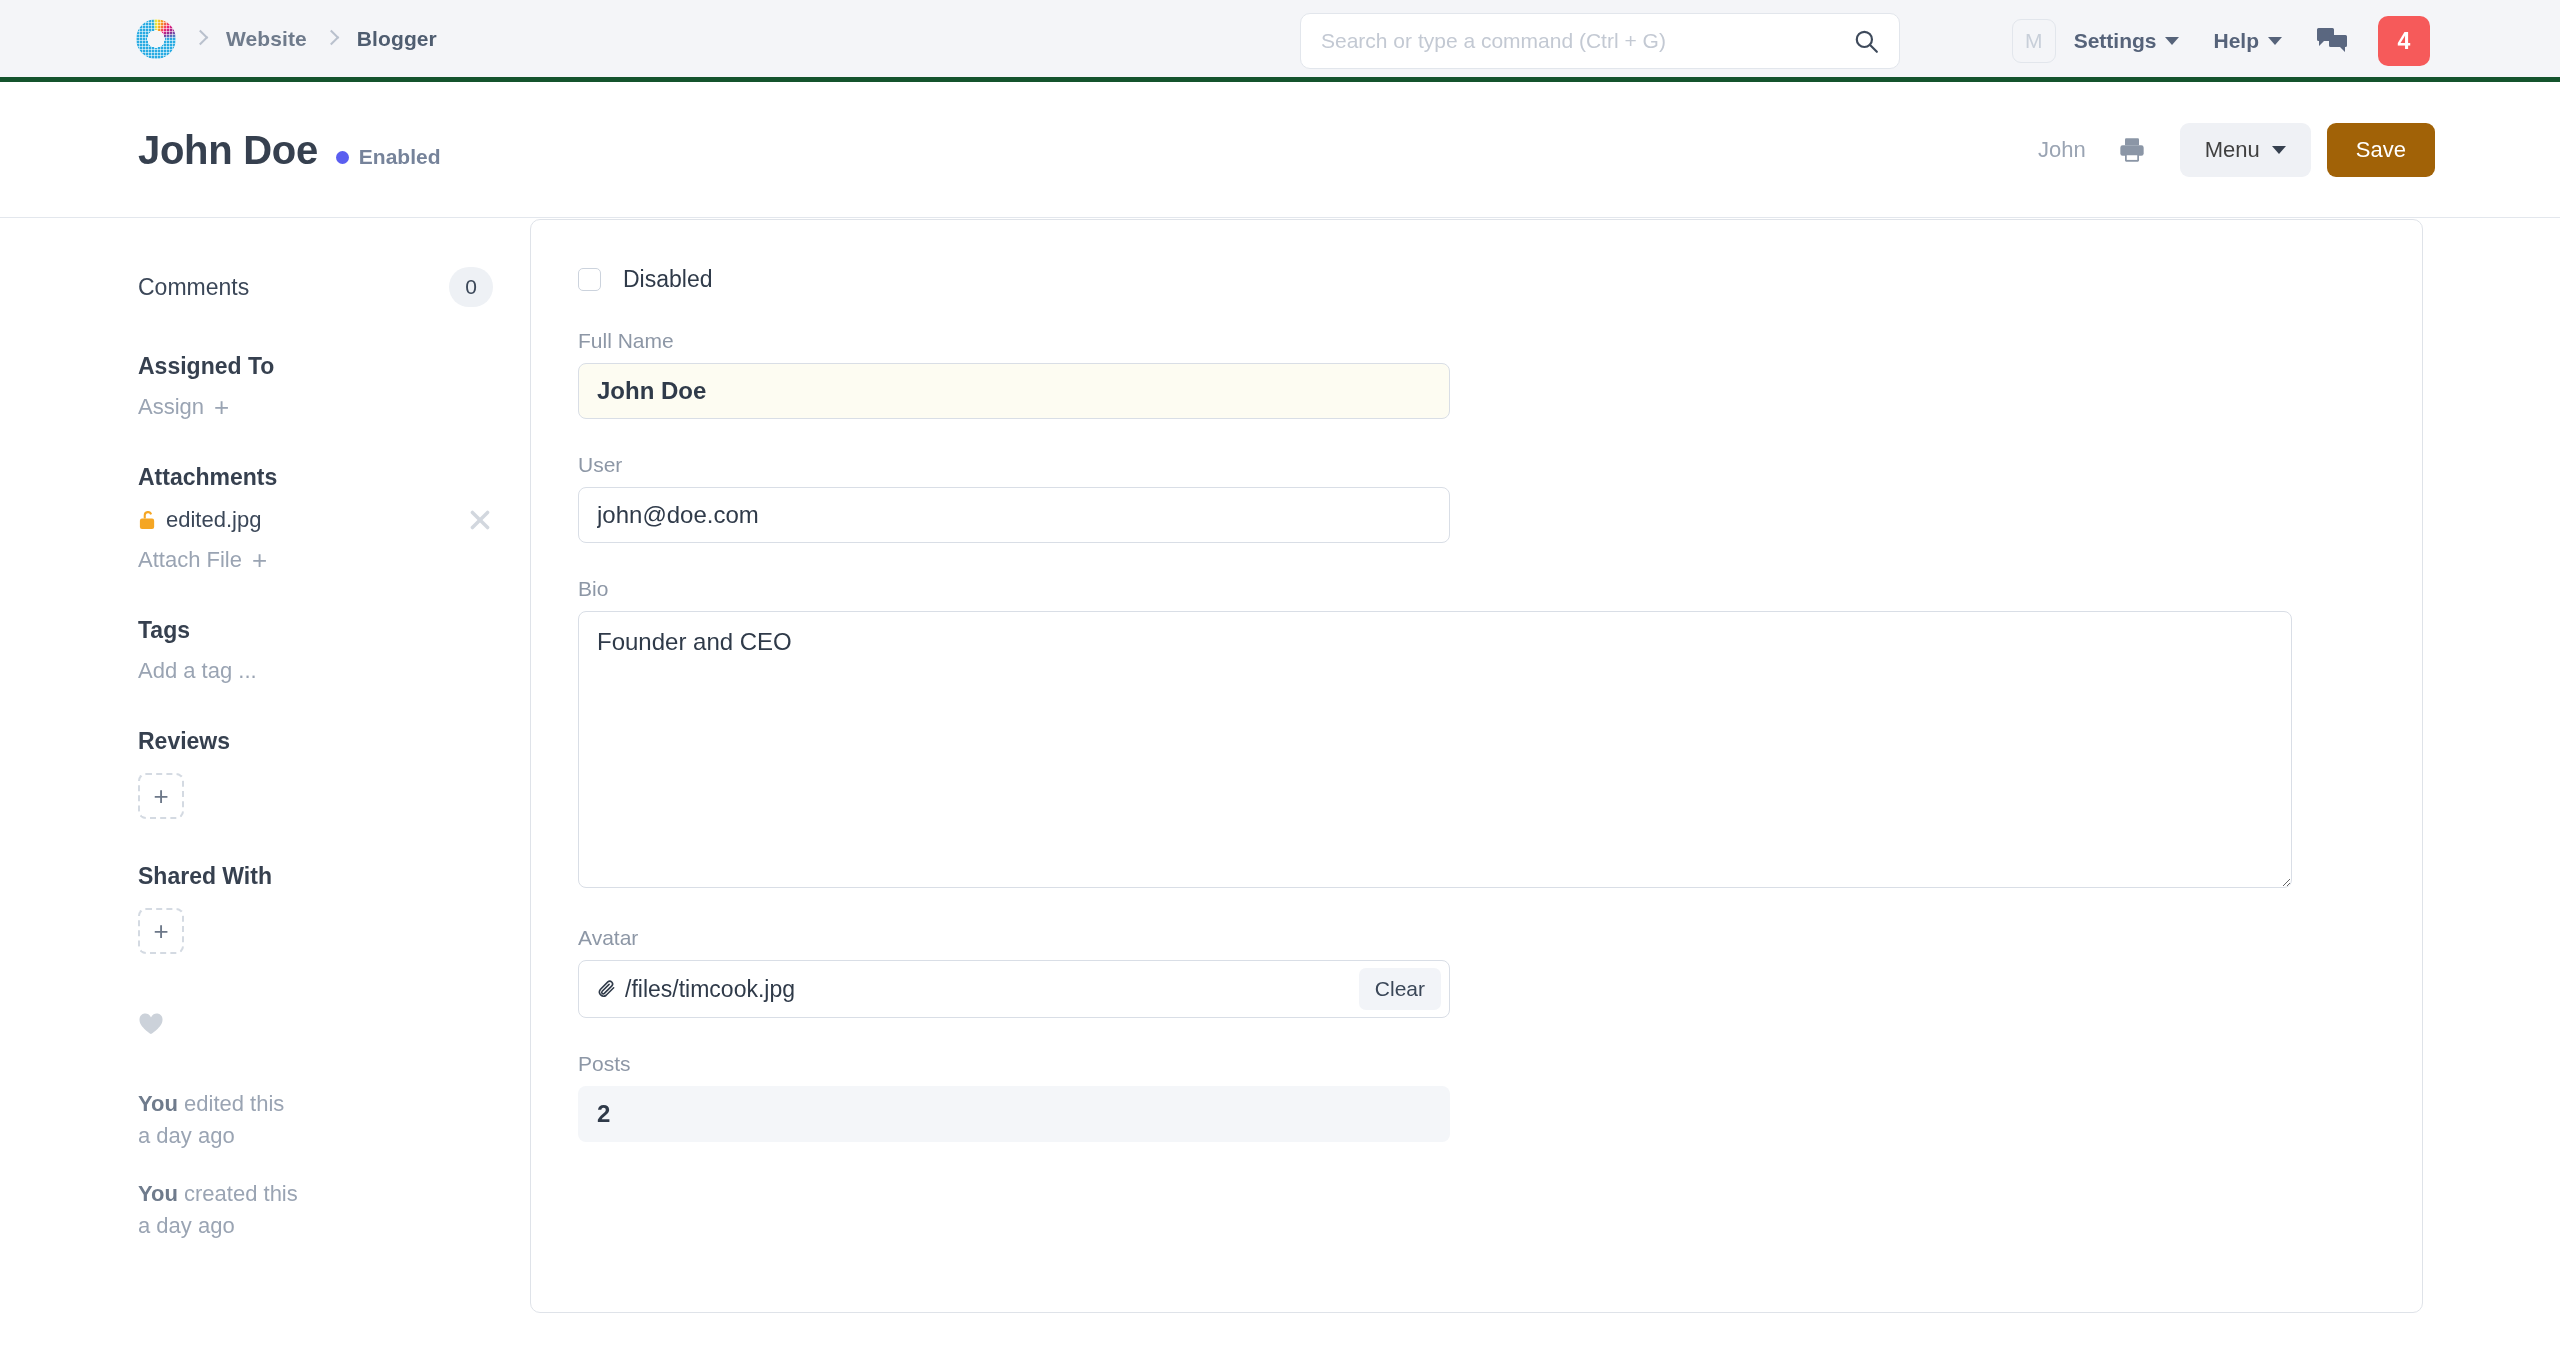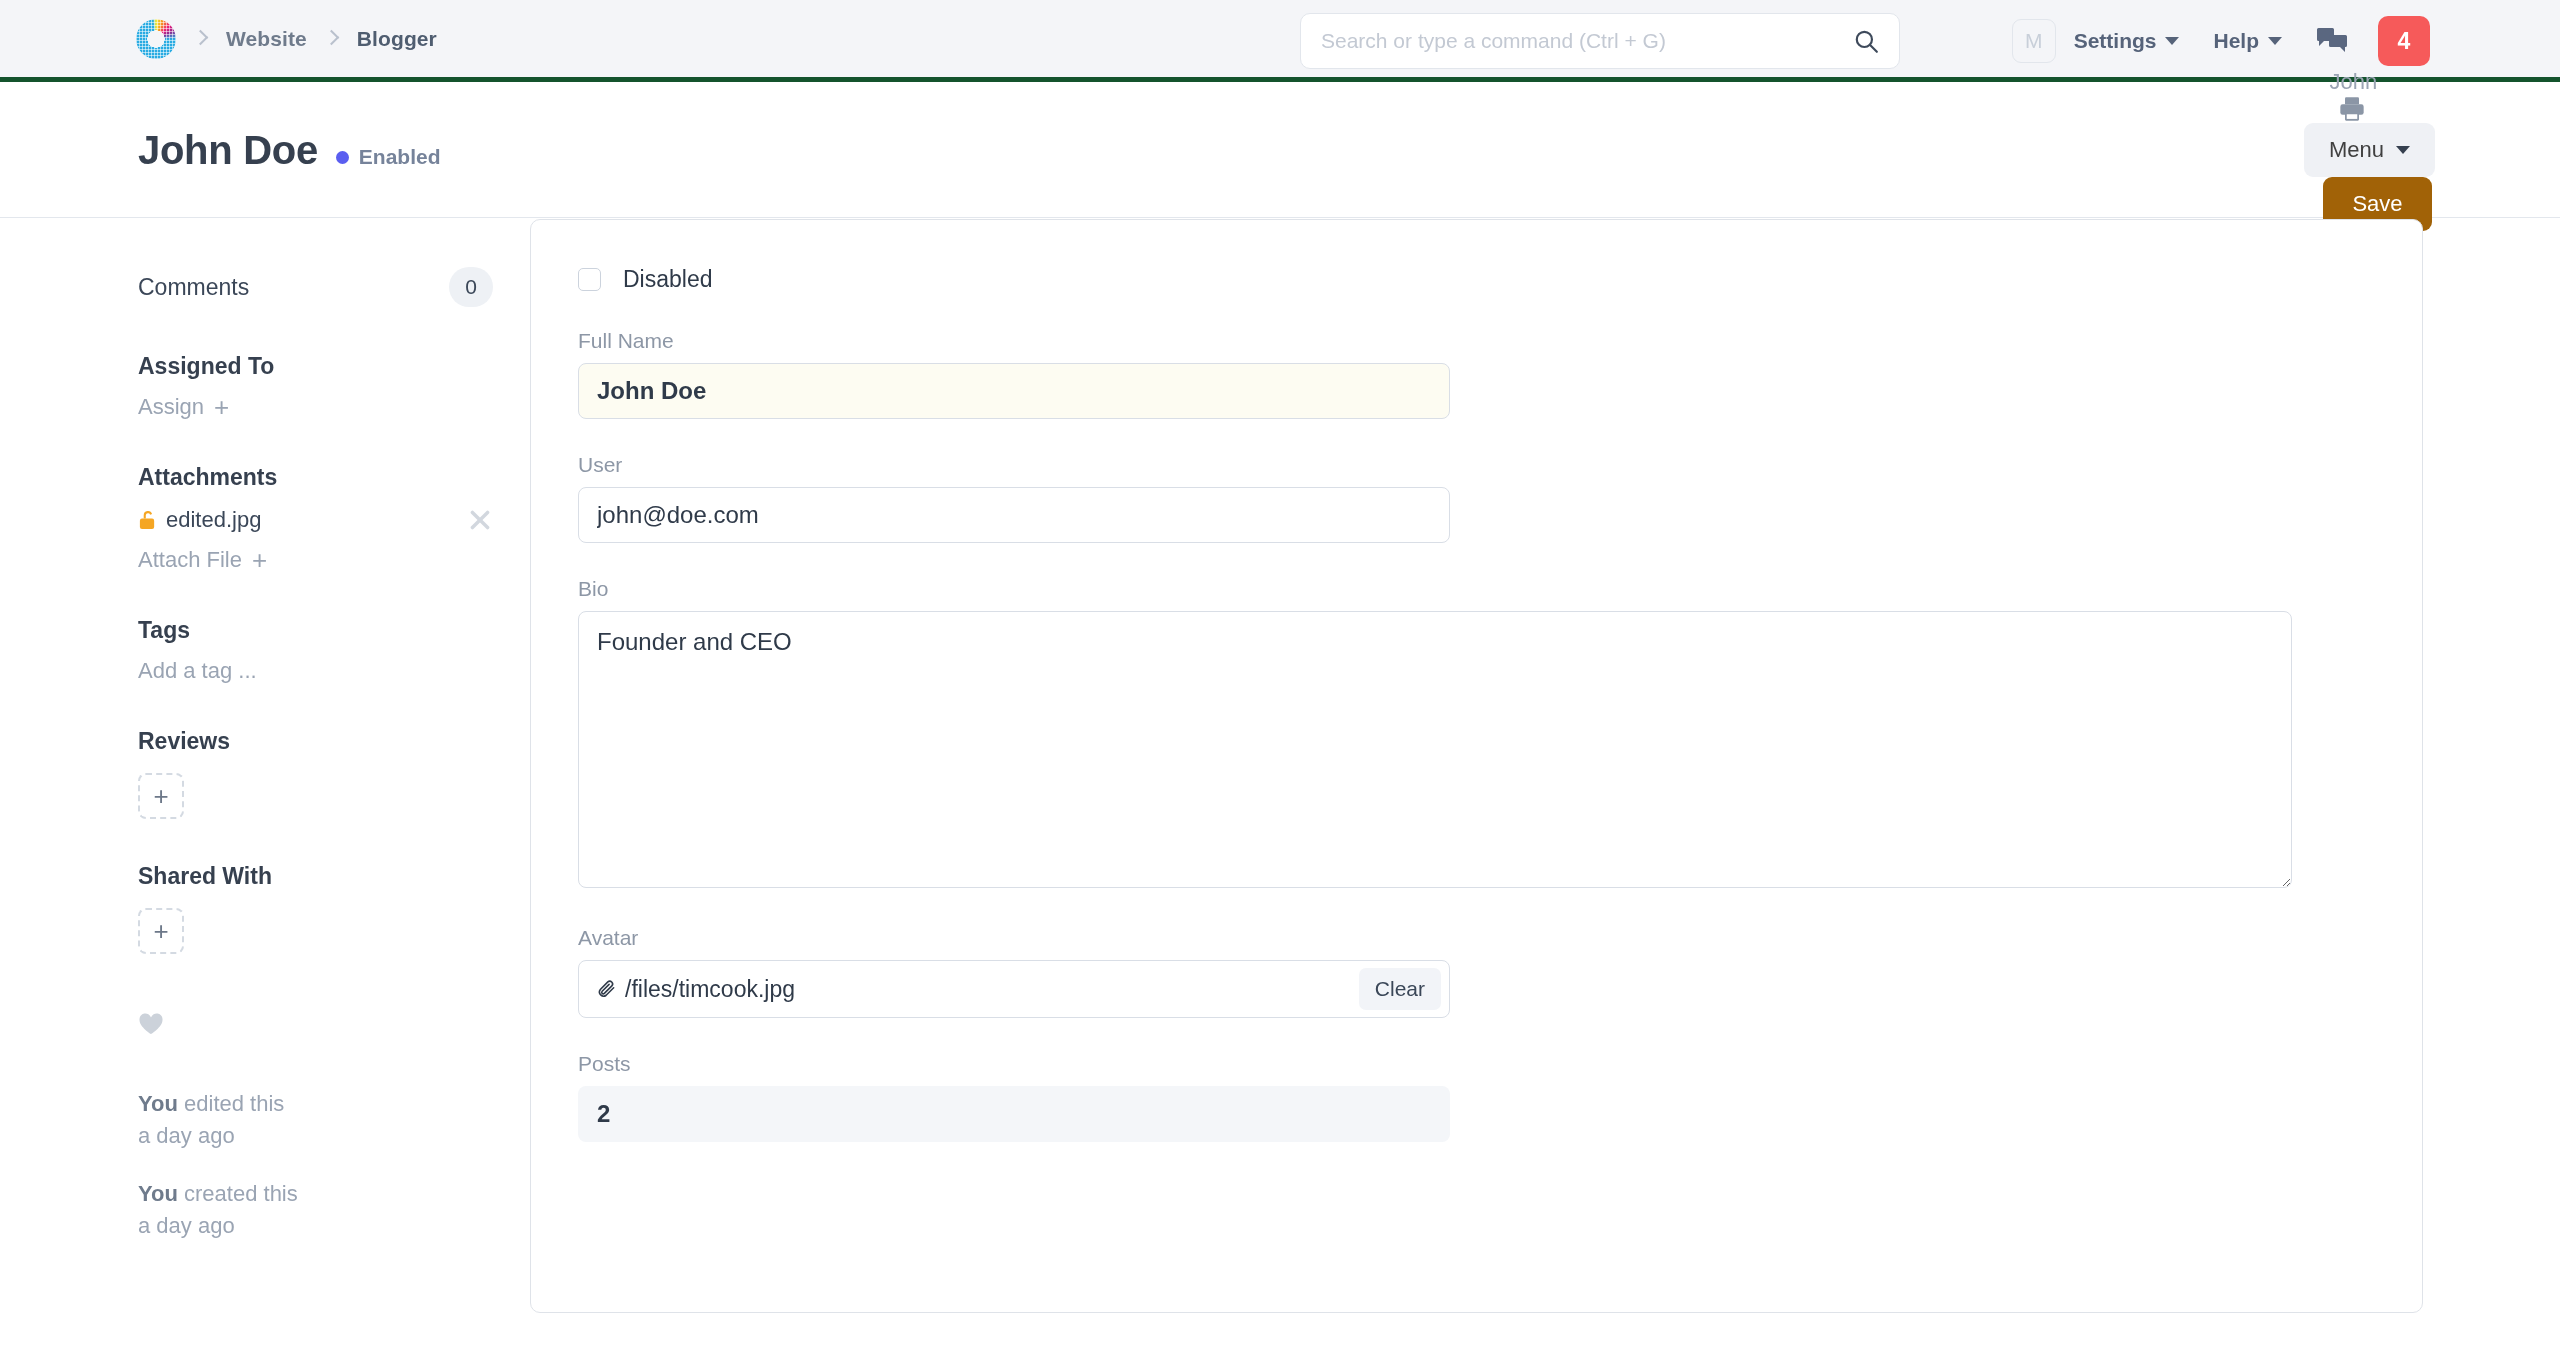--- a/index.html
+++ b/index.html
@@ -88,21 +88,21 @@
     position: absolute; top: 83px; left: 0; width: 2560px; height: 135px;
     background: #ffffff; border-bottom: 1px solid #e3e7ed;
     display: flex; align-items: center;
   }
   .title-left { padding-left: 138px; display: flex; align-items: baseline; gap: 18px; }
   .doc-title { font-size: 40px; font-weight: 600; color: #36404f; letter-spacing:-.3px; }
   .status-wrap { display: flex; align-items: center; gap: 10px; }
   .status-dot { width: 13px; height: 13px; border-radius: 50%; background: #5a5ef0; display:inline-block; }
   .status-text { font-size: 21px; font-weight: 700; color: #76839a; }
 
-  .title-right { position: absolute; right: 125px; display: flex; align-items: center; gap: 0; flex-direction: column; }
+  .title-right { position: absolute; right: 125px; display: flex; align-items: center; gap: 0; }
   .owner-name { font-size: 22px; color: #9aa4b3; margin-right: 32px; }
   .print-ico { width: 28px; height: 28px; margin-right: 34px; }
   .btn {
     border: 0; font-family: inherit; cursor: pointer; border-radius: 9px;
     display: inline-flex; align-items: center; justify-content: center; gap: 12px;
   }
   .btn-menu {
     height: 54px; padding: 0 25px; background: #eff1f5; color: #404040;
     font-size: 22px; font-weight: 500;
   }

